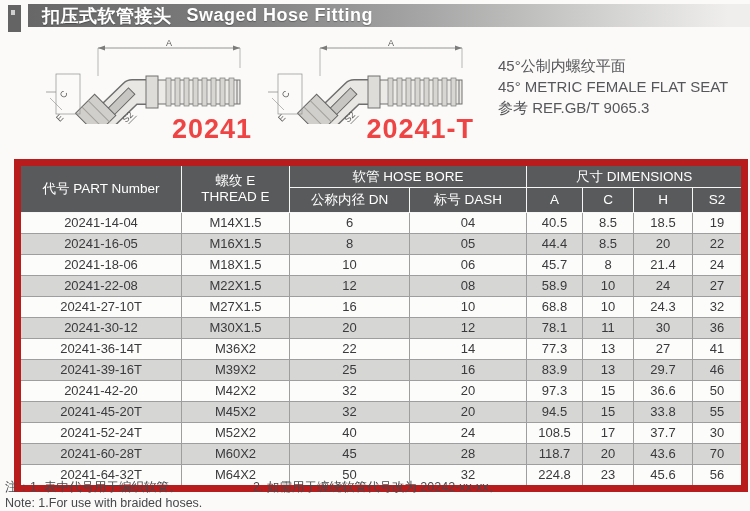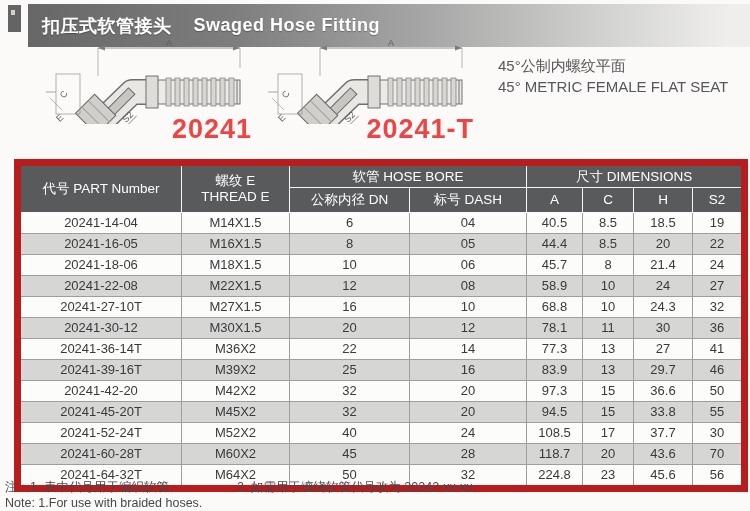--- a/index.html
+++ b/index.html
@@ -15,23 +15,23 @@
   .titlebar-row { position:absolute; top:4px; left:0; right:0; height:29px; }
   .corner-mark {
     position:absolute; left:8px; top:1px; width:13px; height:27px;
     background:#646464;
   }
   .corner-mark::after {
     content:""; position:absolute; left:3px; top:5px; width:4px; height:5px;
     background:#cfcfcf;
   }
   .titlebar {
-    position:absolute; left:28px; right:0; top:0; height:43px;
+    position:absolute; left:28px; right:0; top:0; height:23px;
     background:linear-gradient(90deg,#676767 0%,#7d7d7d 28%,#a6a6a6 55%,#d2d2d0 80%,#efeeec 97%);
-    display:flex; align-items:center; gap:22px; padding-left:14px;
+    display:flex; align-items:center; gap:15px; padding-left:14px;
   }
   .title-zh, .title-en {
     color:#ffffff; font-weight:bold; font-size:18px;
     text-shadow:0 1px 1px rgba(0,0,0,0.3); letter-spacing:0.5px; white-space:nowrap;
   }
 
   
   .figures-row { position:absolute; top:38px; left:40px; right:4px; height:103px; display:flex; }
   .figures-wrap { display:flex; flex:none; }
   .figure { position:relative; width:212px; height:103px; flex:none; margin-right:10px; }
@@ -61,21 +61,21 @@
     font-size:13px; color:#3a3a3c; text-align:center;
     height:20px; line-height:20px; padding:0;
     border:1px solid #9e9e9e;
   }
   table.spec-table tbody tr:nth-child(odd) td { background:#fcfcfb; }
   table.spec-table tbody tr:nth-child(even) td { background:#d6d6d5; }
 
   
   .notes {
     position:absolute; left:5px; top:479px; right:4px;
-    display:flex; 
+    display:flex; gap:16px;
     font-size:12.5px; line-height:16px; color:#46484b; white-space:nowrap;
   }
   .note-col-1 { width:232px; flex:none; }
 </style>
 </head>
 <body>
 
 <div class="titlebar-row">
   <div class="corner-mark"></div>
   <div class="titlebar">
@@ -185,20 +185,21 @@
       <text x="90" y="79" text-anchor="middle" font-size="9" fill="#5a5a5a">S2</text>
       <line x1="83" y1="81.5" x2="97" y2="81.5" stroke="#5a5a5a" stroke-width="0.7"></line>
     </g>
   </svg>
         <div class="model-label">20241-T</div>
       </div>
     </div>
   <div class="description">
     <div>45°公制内螺纹平面</div>
     <div>45° METRIC FEMALE FLAT SEAT</div>
+    <div>参考 REF.GB/T 9065.3</div>
   </div>
 </div>
 
 <table class="spec-table">
   <colgroup>
     <col style="width:164px">
       <col style="width:108px">
       <col style="width:120px">
       <col style="width:117px">
     <col style="width:56px">

